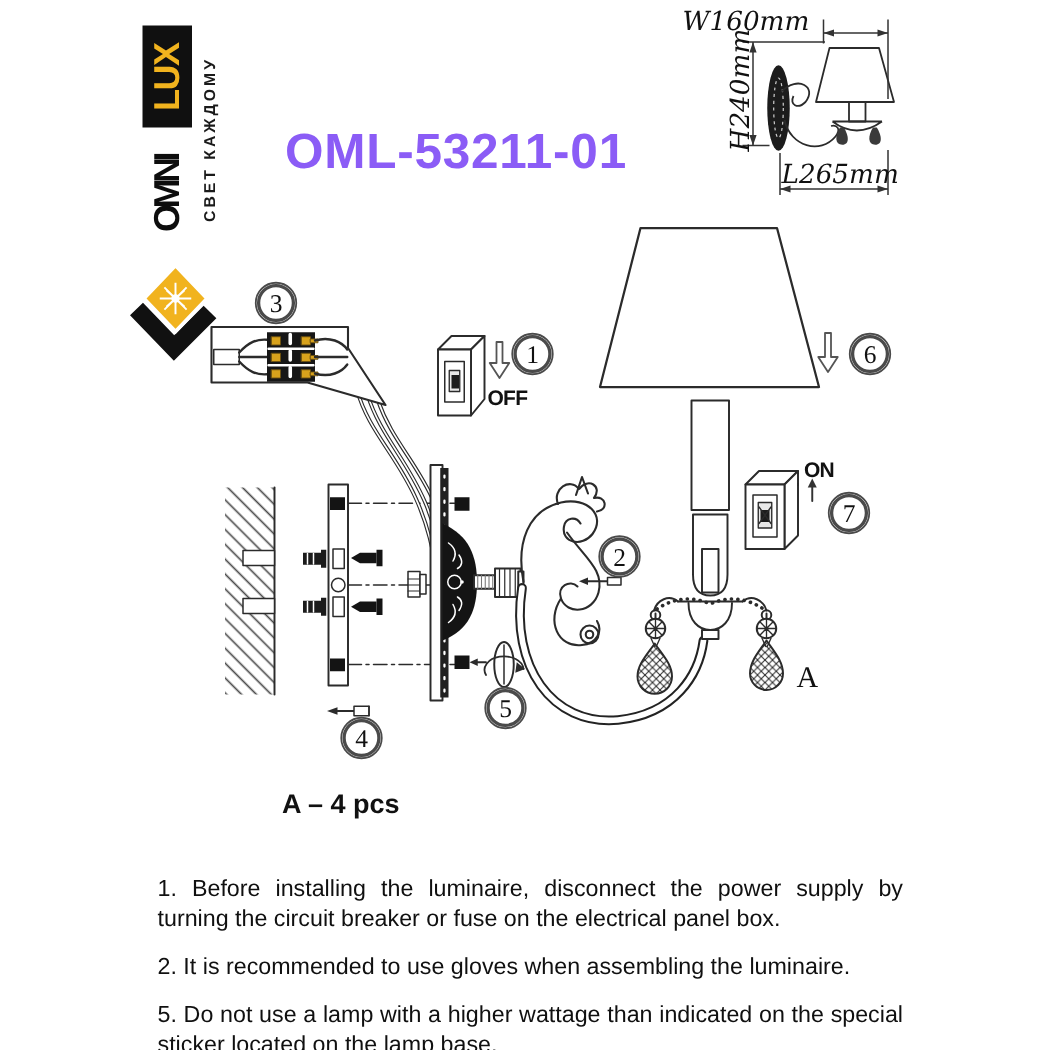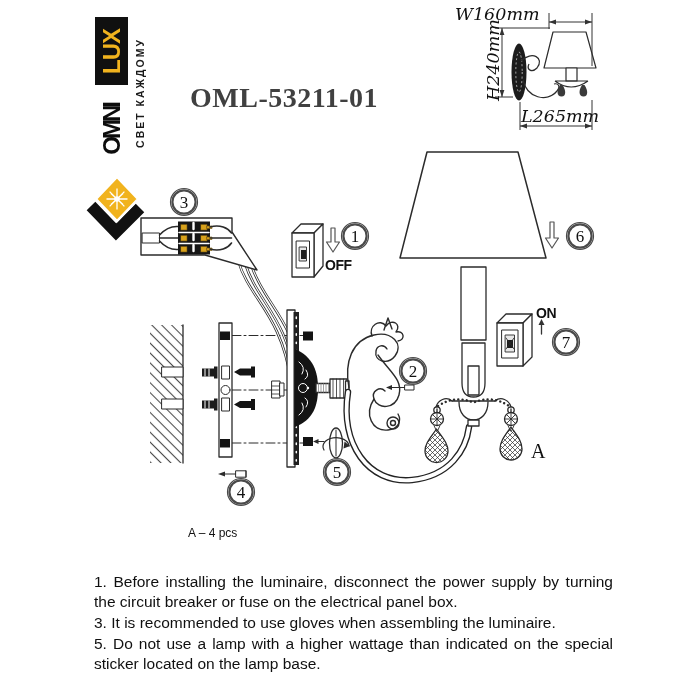--- a/index.html
+++ b/index.html
@@ -12,26 +12,26 @@
            display:flex;align-items:center;justify-content:center;}
   .vtext{writing-mode:vertical-rl;transform:rotate(180deg);white-space:nowrap;}
   .lux-text{font-weight:bold;font-size:24px;letter-spacing:-1px;color:#F1B31E;}
   .omni-wrap{position:absolute;left:95px;top:87px;width:33px;height:85px;
              display:flex;align-items:center;justify-content:center;}
   .omni-text{font-weight:bold;font-size:24px;letter-spacing:-3px;color:#0d0d0d;}
   .tagline-wrap{position:absolute;left:131px;top:12px;width:17px;height:162px;
                 display:flex;align-items:center;justify-content:center;}
   .tagline-text{font-weight:bold;font-size:10.5px;letter-spacing:2px;color:#1a1a1a;}
 
-  .model{position:absolute;left:190px;top:82px;font-weight:bold;font-size:28px;
-         letter-spacing:.5px;color:#404040;font-family:Liberation Serif, serif;}
-  .parts-note{position:absolute;left:188px;top:526px;font-weight:normal;font-size:12px;}
+  .model{position:absolute;left:190px;top:82px;font-weight:bold;font-size:33px;
+         letter-spacing:.5px;color:#8b5cf6;}
+  .parts-note{position:absolute;left:188px;top:526px;font-weight:bold;font-size:18px;}
   .instructions{position:absolute;left:93px;top:571px;width:521px;
                 font-size:15.5px;line-height:20px;text-align:justify;color:#101010;}
-  .instructions p{margin:1px;}
+  .instructions p{margin:12px;}
 
   
   .cnum{font-family:"Liberation Serif",serif;font-size:17px;text-anchor:middle;fill:#111;}
   .dim{font-family:"DejaVu Serif",serif;font-style:italic;font-size:17.5px;fill:#111;}
   .sw{font-family:"Liberation Sans",sans-serif;font-weight:bold;font-size:14px;
       letter-spacing:-.5px;fill:#111;}
   .atag{font-family:"Liberation Serif",serif;font-size:20px;fill:#111;}
 </style>
 </head>
 <body>
@@ -325,17 +325,17 @@
   <div class="tagline-wrap">
     <span class="vtext tagline-text">СВЕТ КАЖДОМУ</span>
   </div>
 
   <div class="model">OML-53211-01</div>
 
   <div class="parts-note">A – 4 pcs</div>
 
   <div class="instructions">
     <p>1. Before installing the luminaire, disconnect the power supply by turning the circuit breaker or fuse on the electrical panel box.</p>
-    <p>3. It is recommended to use gloves when assembling the luminaire.</p>
+    <p>2. It is recommended to use gloves when assembling the luminaire.</p>
     <p>5. Do not use a lamp with a higher wattage than indicated on the special sticker located on the lamp base.</p>
   </div>
 
 </div>
 
 </body></html>

